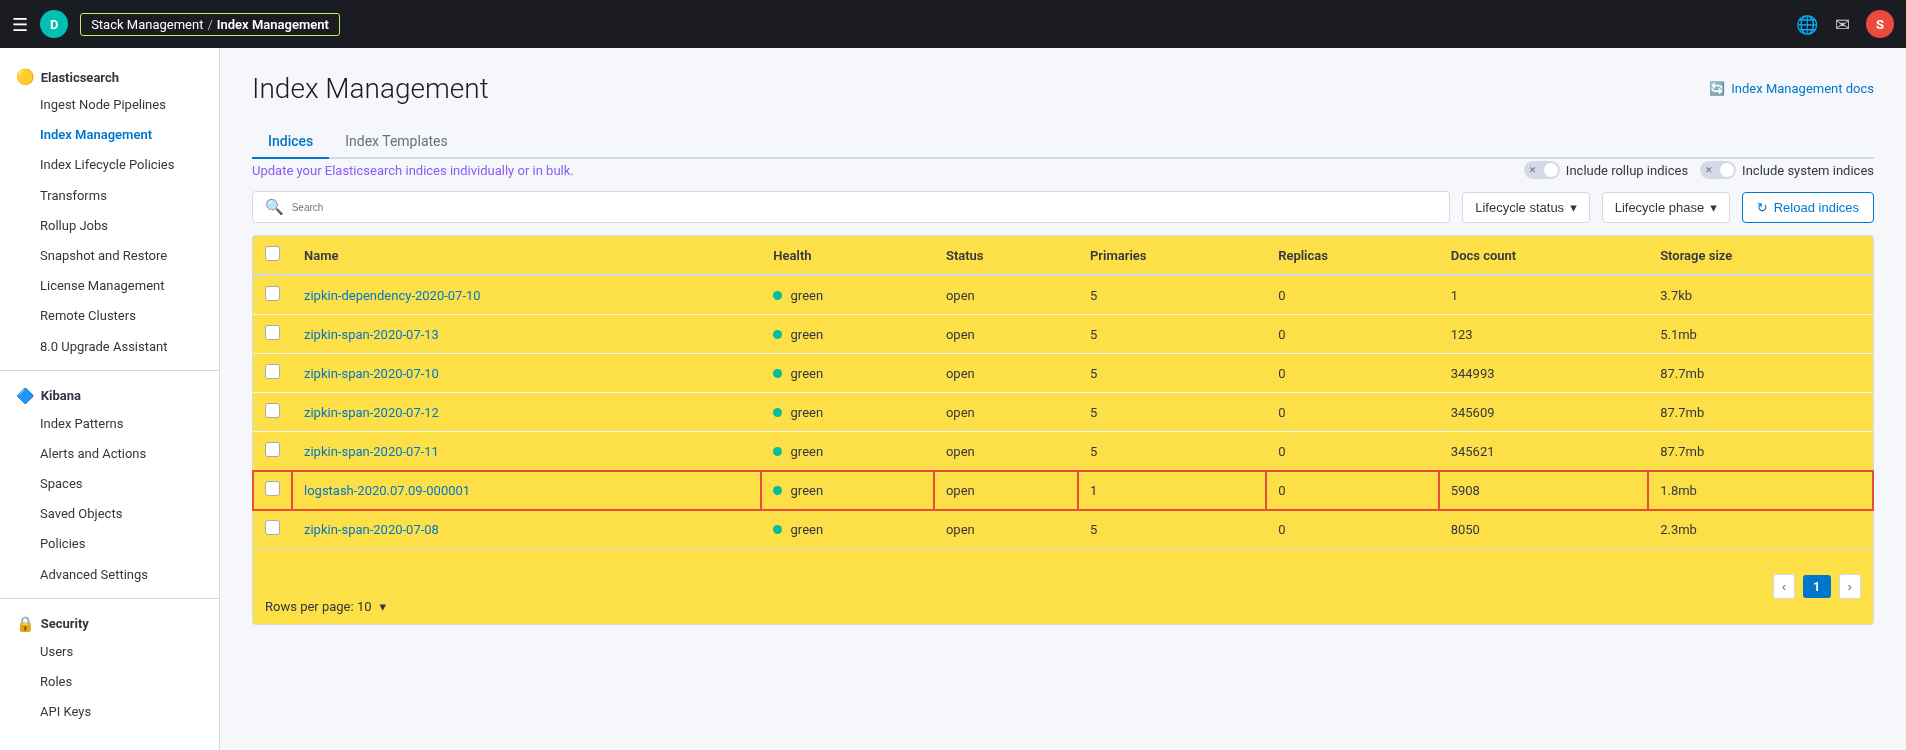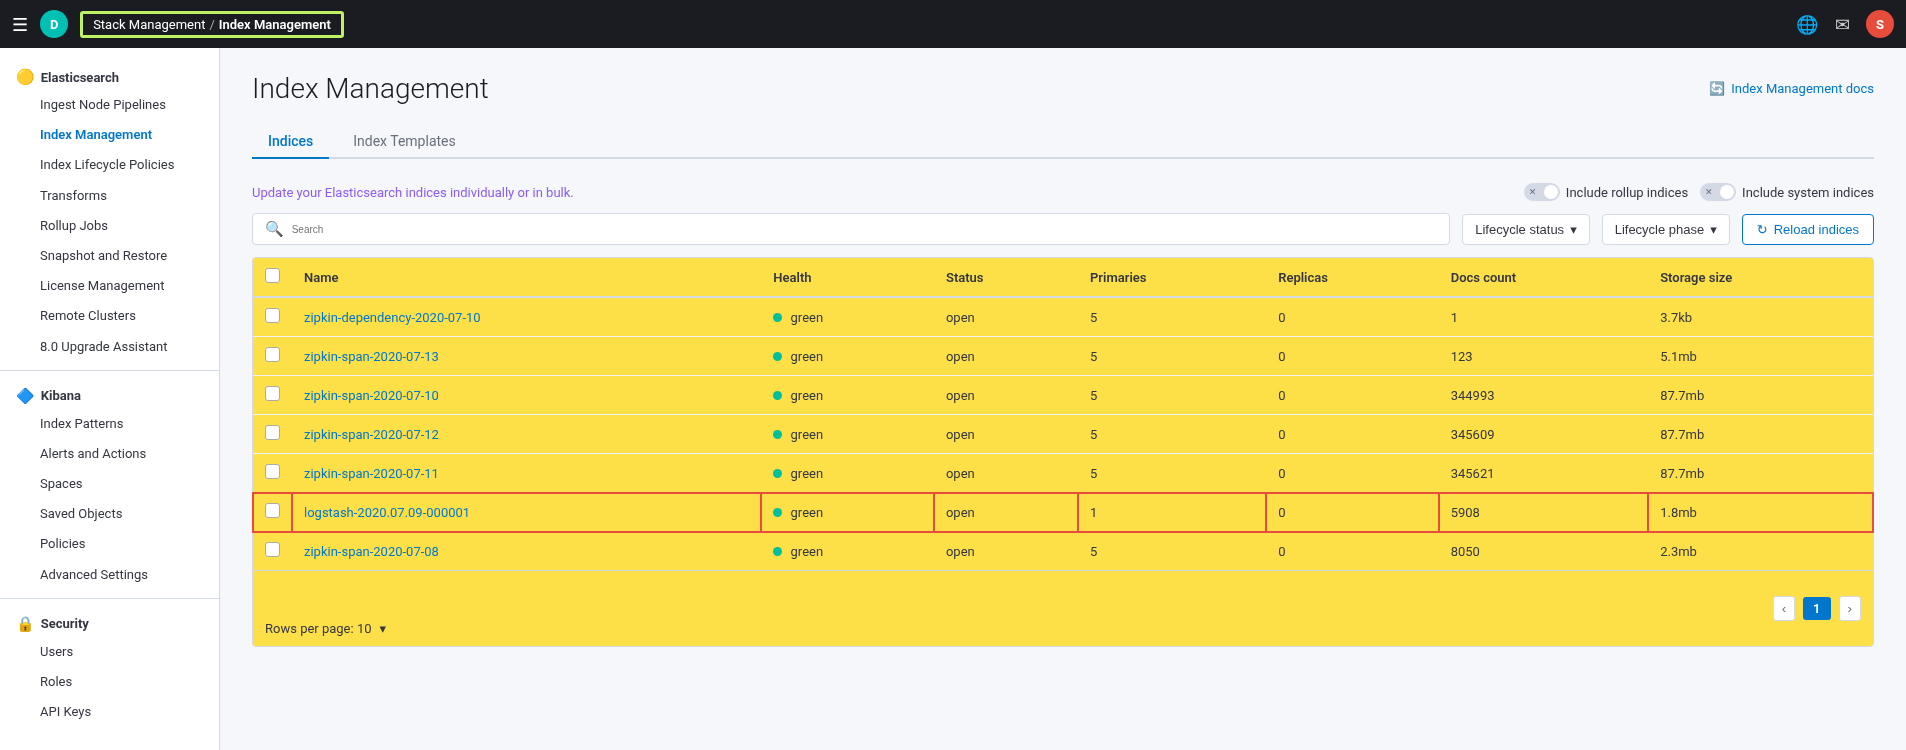--- a/index.html
+++ b/index.html
@@ -2,21 +2,21 @@
 <html><head>
   <meta charset="utf-8">
   <style>
     * { box-sizing: border-box; margin: 0; padding: 0; }
     body { font-family: -apple-system, BlinkMacSystemFont, 'Segoe UI', Roboto, sans-serif; font-size: 14px; color: #343741; background: #f5f7fa; display: flex; flex-direction: column; height: 750px; overflow: hidden; }
 
     
     .topbar { height: 48px; background: #1a1c21; display: flex; align-items: center; padding: 0 12px; gap: 12px; flex-shrink: 0; }
     .topbar-hamburger { color: #fff; font-size: 18px; cursor: pointer; }
     .topbar-logo { width: 28px; height: 28px; background: #00bfb3; border-radius: 50%; display: flex; align-items: center; justify-content: center; color: white; font-weight: bold; font-size: 13px; }
-    .topbar-breadcrumb { border: 3px solid #bef264; border-radius: 3px; padding: 3px 10px; color: #fff; font-size: 13px; display: flex; align-items: center; gap: 4px; }
+    .topbar-breadcrumb { border: 1px solid #bef264; border-radius: 3px; padding: 3px 10px; color: #fff; font-size: 13px; display: flex; align-items: center; gap: 4px; }
     .topbar-breadcrumb .sep { color: #aaa; }
     .topbar-breadcrumb .current { font-weight: 600; }
     .topbar-spacer { flex: 1; }
     .topbar-icons { display: flex; gap: 16px; align-items: center; }
     .topbar-icon { color: #ccc; font-size: 18px; cursor: pointer; }
     .topbar-user { width: 28px; height: 28px; background: #e74c3c; border-radius: 50%; display: flex; align-items: center; justify-content: center; color: white; font-weight: bold; font-size: 13px; cursor: pointer; }
 
     
     .main-layout { display: flex; flex: 1; overflow: hidden; }
 
@@ -28,21 +28,21 @@
     .sidebar-item.active { color: #0077cc; font-weight: 600; }
     .sidebar-divider { height: 1px; background: #d3dae6; margin: 8px 0; }
 
     
     .content { flex: 1; overflow-y: auto; padding: 24px 32px; }
     .page-header { display: flex; align-items: center; justify-content: space-between; margin-bottom: 20px; }
     .page-title { font-size: 28px; font-weight: 300; color: #1a1c21; }
     .page-docs-link { display: flex; align-items: center; gap: 6px; color: #0077cc; font-size: 13px; cursor: pointer; text-decoration: none; }
 
     
-    .tabs { display: flex; border-bottom: 2px solid #d3dae6; margin-bottom: 24px; gap: 8px; }
+    .tabs { display: flex; border-bottom: 2px solid #d3dae6; margin-bottom: 2px; }
     .tab { padding: 8px 16px; font-size: 14px; cursor: pointer; color: #69707d; border-bottom: 2px solid transparent; margin-bottom: -2px; }
     .tab.active { color: #0077cc; border-bottom-color: #0077cc; font-weight: 500; }
 
     
     .toolbar { display: flex; align-items: center; justify-content: space-between; margin-bottom: 12px; }
     .toolbar-left { color: #8b5cf6; font-size: 13px; }
     .toolbar-right { display: flex; align-items: center; gap: 12px; }
     .toggle-wrap { display: flex; align-items: center; gap: 6px; font-size: 13px; color: #343741; }
     .toggle { width: 36px; height: 18px; background: #d3dae6; border-radius: 9px; position: relative; cursor: pointer; }
     .toggle-knob { position: absolute; top: 2px; right: 2px; width: 14px; height: 14px; background: #fff; border-radius: 50%; }

